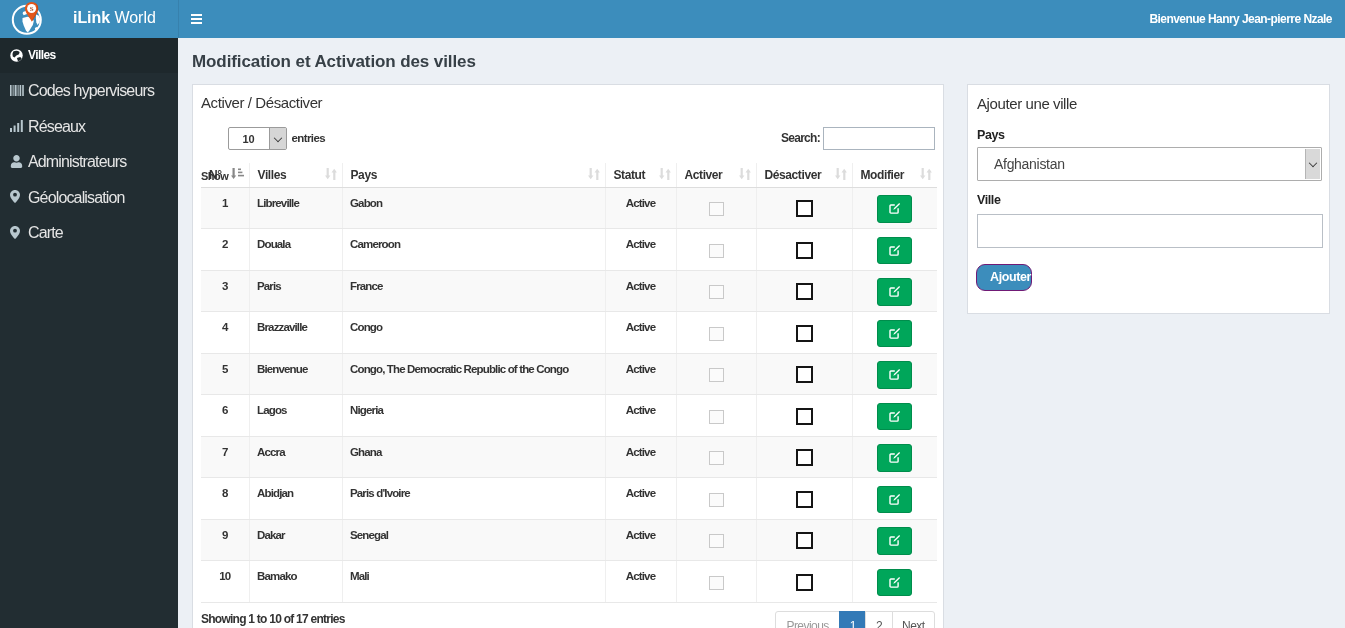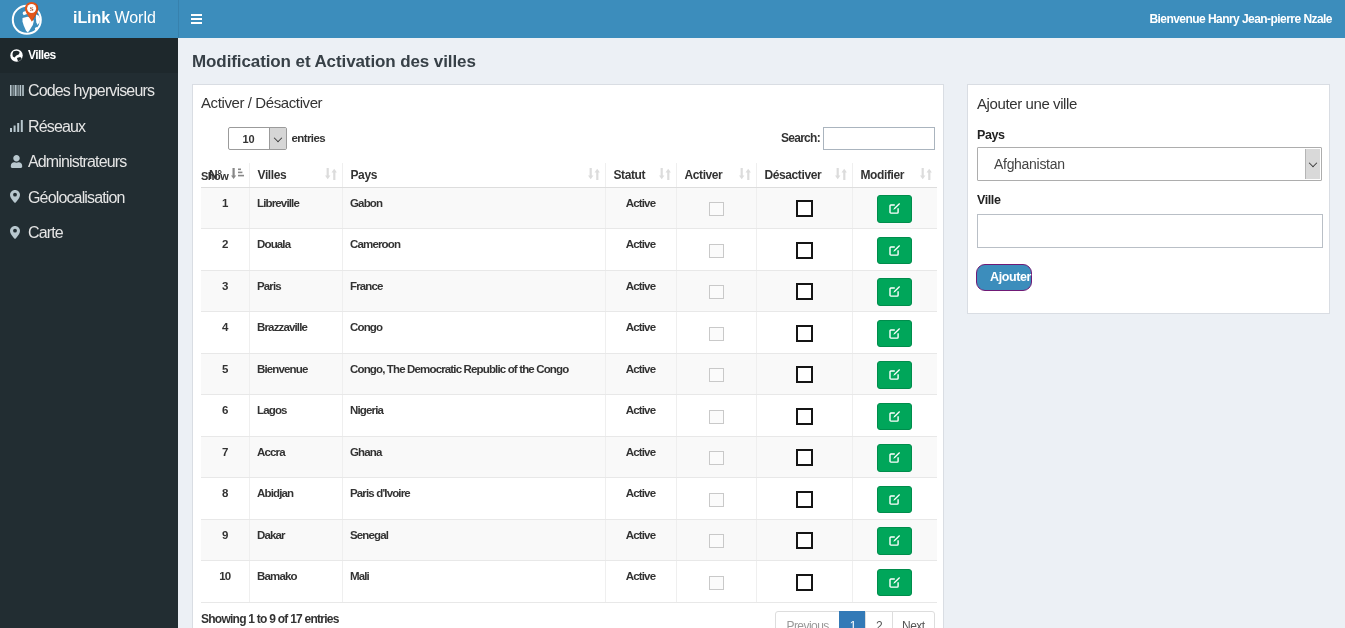--- a/index.html
+++ b/index.html
@@ -443,21 +443,21 @@
             <div class="btn-edit">
               <svg width="13" height="13" viewBox="0 0 13 13">
                 <path d="M10.1 6.3 V10.2 a0.9 0.9 0 0 1 -0.9 0.9 H2.9 A0.9 0.9 0 0 1 2 10.2 V3.9 A0.9 0.9 0 0 1 2.9 3 H6.8" fill="none" stroke="#fff" stroke-width="1.4"></path>
                 <path d="M11.2 1 l0.9 0.9 -5.1 5.1 -1.7 0.8 0.8 -1.7z" fill="#fff"></path>
               </svg>
             </div>
           </td>
         </tr>
       </tbody>
   </table>
-  <div class="info">Showing 1 to 9 of 17 entries</div>
+  <div class="info">Showing 1 to 10 of 17 entries</div>
   <div class="paging">
     <a class="first">Previous</a>
       <a class="act num">1</a>
       <a class="num">2</a>
       <a class="last">Next</a>
   </div>
 </div>
 
 <div class="box box-right">
   <div class="box-title br-title">Ajouter une ville</div>

